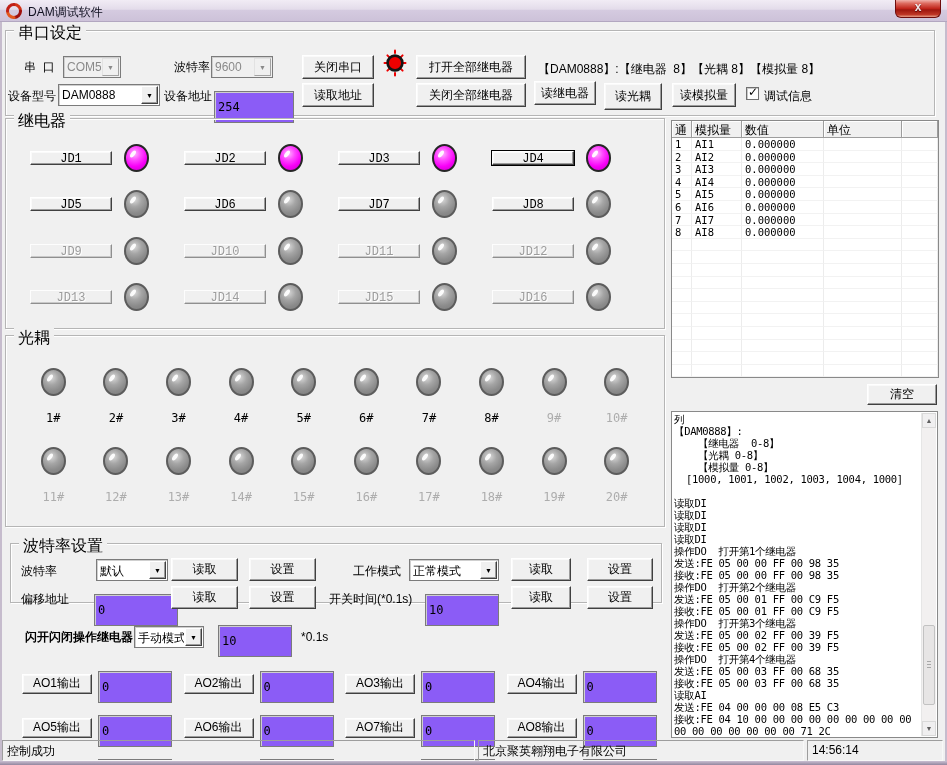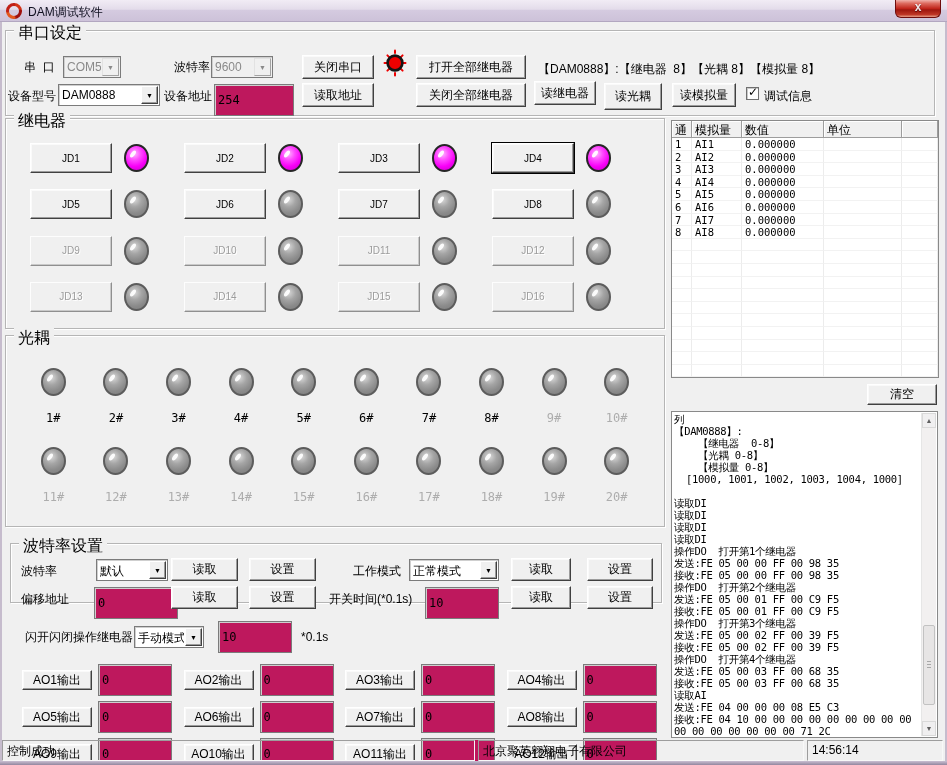--- a/index.html
+++ b/index.html
@@ -23,22 +23,22 @@
   .abs{position:absolute;}
   .lbl{position:absolute;font-size:12px;white-space:pre;color:#000;}
   .groupbox{position:absolute;border:1px solid #b5b5b5;box-shadow:inset 1px 1px 0 #ffffff,1px 1px 0 #ffffff;}
   .legend{position:absolute;top:-8px;left:8px;background:#f0f0f0;padding:0 4px;font-size:16px;}
   .btn3d{display:inline-block;background:#f0f0f0;border:1px solid;border-color:#ffffff #404040 #404040 #ffffff;
     box-shadow:inset -1px -1px 0 #9c9c9c,inset 1px 1px 0 #fafafa;font-size:12px;color:#000;text-align:center;
     font-family:"Liberation Sans","DejaVu Sans",sans-serif;cursor:default;padding:0;}
   .btn3d.disabled{color:#9c9c9c;text-shadow:1px 1px 0 #ffffff;border-color:#fdfdfd #8f8f8f #8f8f8f #fdfdfd;
     box-shadow:inset -1px -1px 0 #c9c9c9;}
   .btn-default{box-shadow:0 0 0 1px #000,inset -1px -1px 0 #9c9c9c,inset 1px 1px 0 #fafafa;}
-  .tbox{background:#be185d;border:1px solid #7b7b7b;box-shadow:inset 1px 1px 0 #cfcfcf;height:22px;
-    font:12px "DejaVu Sans Mono",monospace;padding:15px 3px;color:#000;}
+  .tbox{background:#8b5cf6;border:1px solid #7b7b7b;box-shadow:inset 1px 1px 0 #cfcfcf;height:22px;
+    font:12px "DejaVu Sans Mono",monospace;padding:15px 3px;color:#000;margin-top:7px;}
   .combo{height:22px;background:#fff;border:1px solid #7b7b7b;box-shadow:inset 1px 1px 0 #cfcfcf;
     display:flex;align-items:stretch;}
   .combo-text{flex:1;font-size:12px;padding:3px 1px 0 3px;overflow:hidden;white-space:nowrap;}
   .combo-arrow{width:17px;margin:1px;background:#f0f0f0;border:1px solid;border-color:#fff #404040 #404040 #fff;
     box-shadow:inset -1px -1px 0 #9c9c9c;font-size:7px;display:flex;align-items:center;justify-content:center;color:#000;}
   .combo.disabled{background:#f0f0f0;}
   .combo.disabled .combo-text{color:#8a8a8a;}
   .combo.disabled .combo-arrow{border-color:#e2e2e2 #a3a3a3 #a3a3a3 #e2e2e2;box-shadow:none;color:#8a8a8a;}
   .checkbox{position:absolute;width:13px;height:13px;background:#fff;border:1px solid #707070;
     box-shadow:inset 1px 1px 0 #c9c9c9;}
@@ -48,21 +48,21 @@
   .led-on{background:radial-gradient(circle at 40% 32%,#ffb6ff 0%,#ff4dff 30%,var(--led-on) 62%,#c400c4 100%);
     border:2px solid #262626;}
   .led-off{background:radial-gradient(circle at 40% 32%,#d9d9d9 0%,#a5a5a5 35%,#8b8b8b 65%,#7a7a7a 100%);
     border:2px solid #5c5c5c;}
   .led::after{content:"";position:absolute;left:5px;top:4px;width:4px;height:8px;border-radius:50%;
     background:rgba(255,255,255,.92);transform:rotate(38deg);}
   
   .relay-inner{position:absolute;left:24px;right:18px;top:16px;bottom:8px;display:grid;
     grid-template-columns:repeat(4,1fr);grid-template-rows:repeat(4,1fr);align-items:center;}
   .relay-cell{display:flex;align-items:center;}
-  .jd-btn{width:82px;height:30px;margin-right:12px;font-family:Liberation Sans, sans-serif;font-size:10px;}
+  .jd-btn{width:82px;height:14px;margin-right:12px;font-family:Liberation Mono, monospace;font-size:12px;}
   .opto-inner{position:absolute;left:16px;right:16px;top:32px;display:grid;grid-template-columns:repeat(10,1fr);
     row-gap:22px;}
   .opto-cell{display:flex;flex-direction:column;align-items:center;}
   .opto-label{margin-top:15px;font-size:12px;font-family:"DejaVu Sans Mono",monospace;}
   .opto-label.dim{color:#adadad;}
   
   #analog-table{position:absolute;left:671px;top:98px;width:268px;height:258px;background:#fff;
     border:1px solid #898989;overflow:hidden;}
   #analog-head{display:grid;grid-template-columns:20px 50px 82px 78px 1fr;height:17px;}
   .th{background:#f0f0f0;border-right:1px solid #9d9d9d;border-bottom:1px solid #9d9d9d;
@@ -515,21 +515,21 @@
       <input class="tbox abs" style="left: 83px; top: 43px; width: 84px;" value="0">
       <button class="btn3d abs" style="left:160px;top:42px;width:67px;height:23px;">读取</button>
       <button class="btn3d abs" style="left:238px;top:42px;width:67px;height:23px;">设置</button>
       <span class="lbl" style="left:318px;top:47px;">开关时间(*0.1s)</span>
       <input class="tbox abs" style="left: 414px; top: 43px; width: 74px;" value="10">
       <button class="btn3d abs" style="left:500px;top:42px;width:60px;height:23px;">读取</button>
       <button class="btn3d abs" style="left:576px;top:42px;width:66px;height:23px;">设置</button>
     </div>
 
     <div class="flash-row">
-      <span style="white-space:pre;">闪开闪闭操作继电器</span>
+      <span style="white-space:pre;font-weight:bold;">闪开闪闭操作继电器</span>
       <div class="combo" style="width:70px;margin-left:1px;">
         <span class="combo-text">手动模式</span>
         <span class="combo-arrow">▼</span>
       </div>
       <input class="tbox" style="width: 74px; margin-left: 14px;" value="10">
       <span style="margin-left:9px;">*0.1s</span>
     </div>
 
     <div id="ao-grid">
         <div class="ao-cell">

